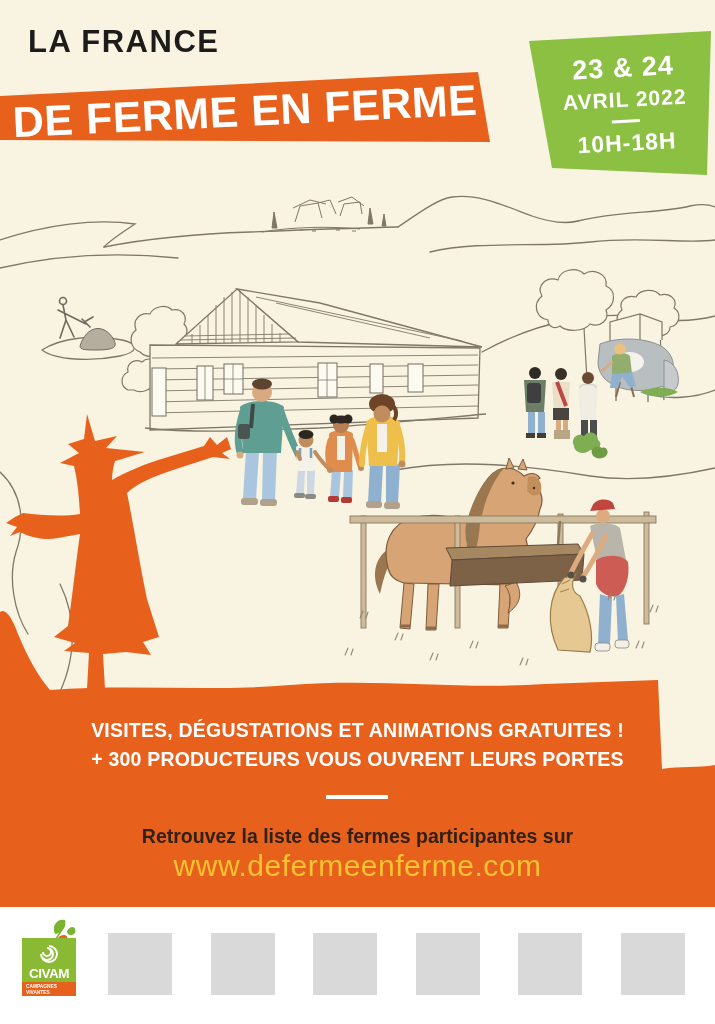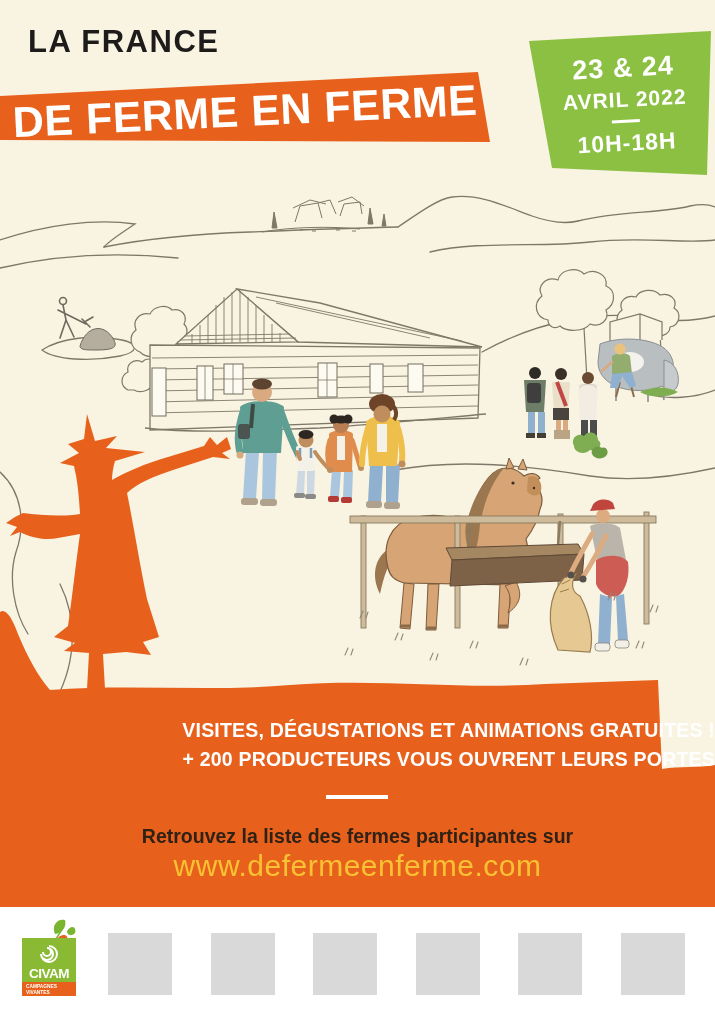--- a/index.html
+++ b/index.html
@@ -12,21 +12,21 @@
   .event-title{left:10px;top:82px;width:470px;height:58px;line-height:58px;
     text-align:center;font-size:43px;font-weight:bold;color:#ffffff;
     letter-spacing:.5px;transform:rotate(-2.8deg);transform-origin:50% 50%;}
   .date-badge{left:529px;top:38px;width:182px;height:134px;
     display:flex;flex-direction:column;align-items:center;justify-content:center;
     color:#fff;font-weight:bold;transform:rotate(-3deg);padding-left:10px;box-sizing:border-box;}
   .badge-dates{font-size:27px;letter-spacing:1px;}
   .badge-month{font-size:21px;margin-top:4px;letter-spacing:1px;}
   .badge-divider{width:28px;height:3px;background:#fff;margin:8px 0 7px 0;}
   .badge-hours{font-size:23px;letter-spacing:1px;}
-  .info-line{left:0;width:715px;text-align:right;color:#fff;font-weight:bold;
+  .info-line{left:0;width:715px;text-align:center;color:#fff;font-weight:bold;
     font-size:19.5px;letter-spacing:.2px;}
   .info-line1{top:719px;}
   .info-line2{top:748px;}
   .info-divider{left:326px;top:795px;width:62px;height:4px;background:#ffffff;}
   .website-lead{left:0;top:825px;width:715px;text-align:center;color:#2f2115;
     font-weight:bold;font-size:19.5px;}
   .website-url{left:0;top:849px;width:715px;text-align:center;color:#f9c233;
     font-weight:normal;font-size:30px;letter-spacing:.5px;}
   .footer{left:0;top:907px;width:715px;height:117px;background:#ffffff;}
   .civam{left:22px;top:918px;width:54px;height:84px;}
@@ -276,21 +276,21 @@
   <div class="abs event-title">DE FERME EN FERME</div>
 
   <div class="abs date-badge">
     <div class="badge-dates">23 &amp; 24</div>
     <div class="badge-month">AVRIL 2022</div>
     <div class="badge-divider"></div>
     <div class="badge-hours">10H-18H</div>
   </div>
 
   <div class="abs info-line info-line1">VISITES, DÉGUSTATIONS ET ANIMATIONS GRATUITES !</div>
-  <div class="abs info-line info-line2">+ 200 PRODUCTEURS VOUS OUVRENT LEURS PORTES</div>
+  <div class="abs info-line info-line2">+ 300 PRODUCTEURS VOUS OUVRENT LEURS PORTES</div>
   <div class="abs info-divider"></div>
   <div class="abs website-lead">Retrouvez la liste des fermes participantes sur</div>
   <div class="abs website-url">www.defermeenferme.com</div>
 
   <div class="abs footer"></div>
 
   <svg class="abs civam" viewBox="0 0 54 84">
     <g>
       <path d="M33,16 C29,7 36,0 43,2 C45,9 40,15 33,16 Z" fill="#7ab52f"></path>
       <path d="M45,13 C49,6 55,9 53,15 C49,19 45,17 45,13 Z" fill="#7ab52f"></path>

